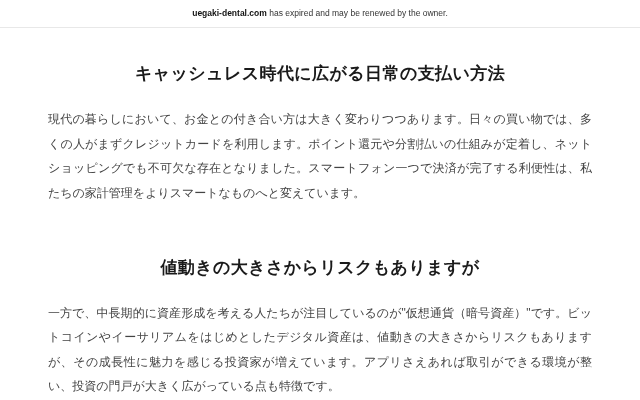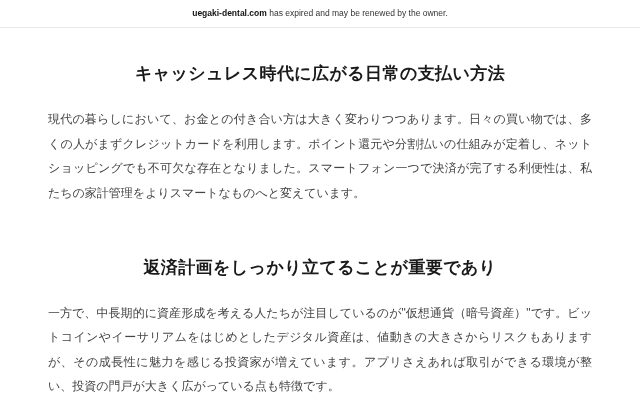--- a/index.html
+++ b/index.html
@@ -81,19 +81,19 @@
 
   <div class="content">
 
     <div class="section s1">
       <h2 class="section-title">キャッシュレス時代に広がる日常の支払い方法</h2>
       <p class="section-body">現代の暮らしにおいて、お金との付き合い方は大きく変わりつつあります。日々の買い物では、多くの人がまずクレジットカードを利用します。ポイント還元や分割払いの仕組みが定着し、ネットショッピングでも不可欠な存在となりました。スマートフォン一つで決済が完了する利便性は、私たちの家計管理をよりスマートなものへと変えています。</p>
     </div>
 
 
     <div class="section s3">
-      <h2 class="section-title">返済計画をしっかり立てることが重要であり</h2>
+      <h2 class="section-title">値動きの大きさからリスクもありますが</h2>
       <p class="section-body">一方で、中長期的に資産形成を考える人たちが注目しているのが"仮想通貨（暗号資産）"です。ビットコインやイーサリアムをはじめとしたデジタル資産は、値動きの大きさからリスクもありますが、その成長性に魅力を感じる投資家が増えています。アプリさえあれば取引ができる環境が整い、投資の門戸が大きく広がっている点も特徴です。</p>
     </div>
 
   </div>
 
 </div>
 
 </body></html>

